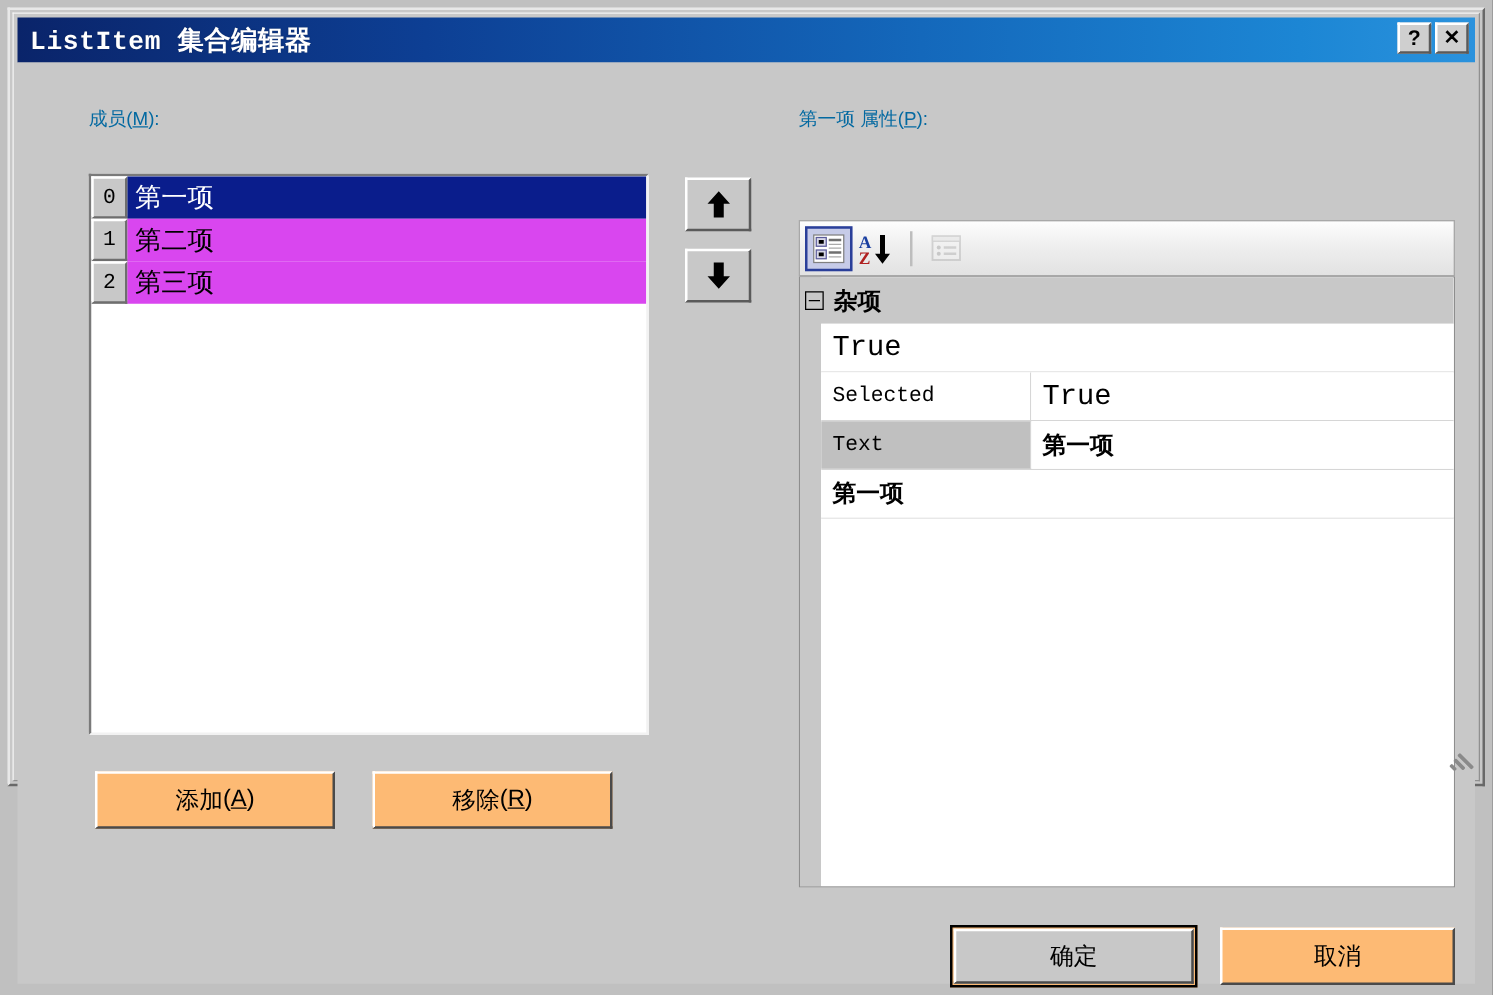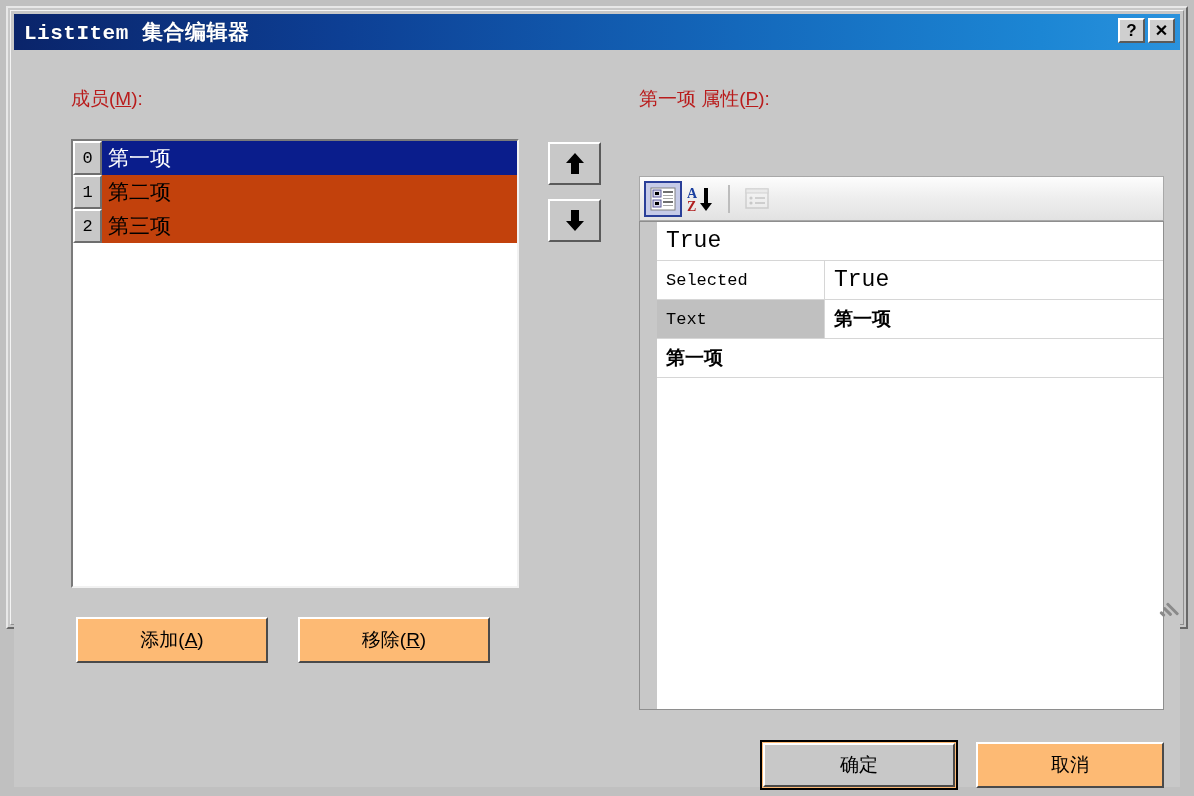--- a/index.html
+++ b/index.html
@@ -99,22 +99,22 @@
     left: 3px;
     top: 39px;
     width: 1166px;
     height: 737px;
     background: #c8c8c8;
   }
 
   .label {
     position: absolute;
     font-family: "Liberation Sans", sans-serif;
-    font-size: 19px;
-    color: #b91c1c;
+    font-size: 15px;
+    color: #0369a1;
     white-space: nowrap;
   }
   .label .acc { text-decoration: underline; }
 
   
   .listbox {
     position: absolute;
     left: 57px;
     top: 89px;
     width: 448px;
@@ -154,21 +154,21 @@
     color: #000000;
   }
   .litext {
     flex: 1;
     display: flex;
     align-items: center;
     padding-left: 6px;
     font-family: "Liberation Sans", sans-serif;
     font-size: 21px;
     color: #000000;
-    background: #c2410c;
+    background: #d946ef;
   }
 
   
   .arrowbtn {
     position: absolute;
     width: 53px;
     height: 43px;
     background: #c8c8c8;
     border-top: 2px solid #ffffff;
     border-left: 2px solid #ffffff;
@@ -461,20 +461,24 @@
               <rect x="11" y="10" width="10" height="2" fill="#9a9a9a"></rect>
               <circle cx="7" cy="16" r="1.6" fill="#888888"></circle>
               <rect x="11" y="15" width="10" height="2" fill="#9a9a9a"></rect>
             </svg>
           </div>
         </div>
 
         <div class="pgrid">
           <div class="pgrid-gutter"></div>
           <div class="pgrid-body">
+            <div class="cat-row">
+              <span class="cat-expander"></span>
+              <span class="cat-name">杂项</span>
+            </div>
             <div id="prop-rows">
                 <div class="prow">
                   <div class="pval">True</div>
                 </div>
                 <div class="prow">
                   <div class="pname">Selected</div>
                   <div class="pval">True</div>
                 </div>
                 <div class="prow selected">
                   <div class="pname">Text</div>

